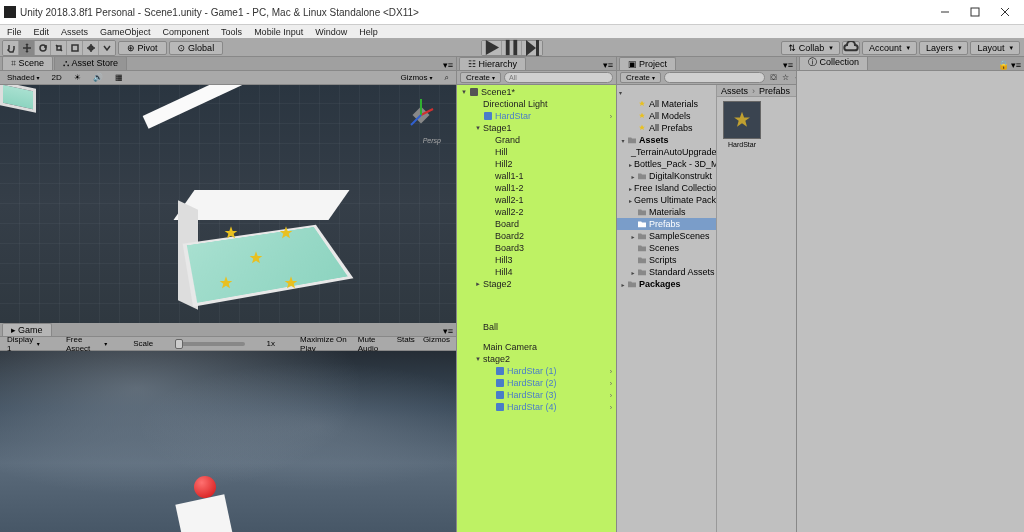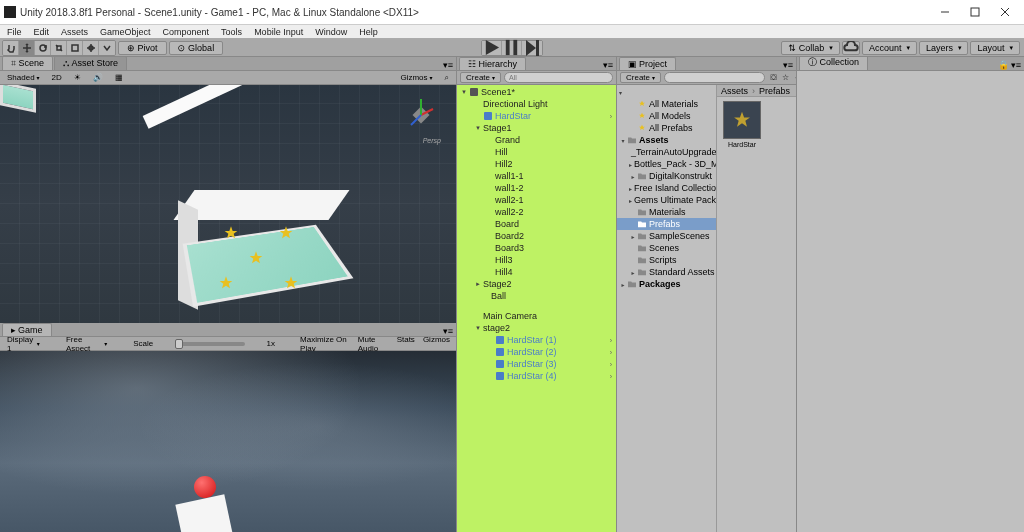--- a/index.html
+++ b/index.html
@@ -412,21 +412,21 @@
           <span class="tree-label">Hill3</span>
         </div>
         <div class="tree-item" style="padding-left: 28px;">
           <span class="tree-toggle"></span>
           <span class="tree-label">Hill4</span>
         </div>
         <div class="tree-item" style="padding-left: 16px;">
           <span class="tree-toggle">▸</span>
           <span class="tree-label">Stage2</span>
         </div>
-        <div class="tree-item" style="padding-left: 24px;">
+        <div class="tree-item" style="padding-left: 16px; margin-top: 31px;">
           <span class="tree-toggle"></span>
           <span class="tree-label">Ball</span>
         </div>
         <div class="tree-item" style="padding-left: 16px; margin-top: 8px;">
           <span class="tree-toggle"></span>
           <span class="tree-label">Main Camera</span>
         </div>
         <div class="tree-item" style="padding-left: 16px;">
           <span class="tree-toggle">▾</span>
           <span class="tree-label">stage2</span>

